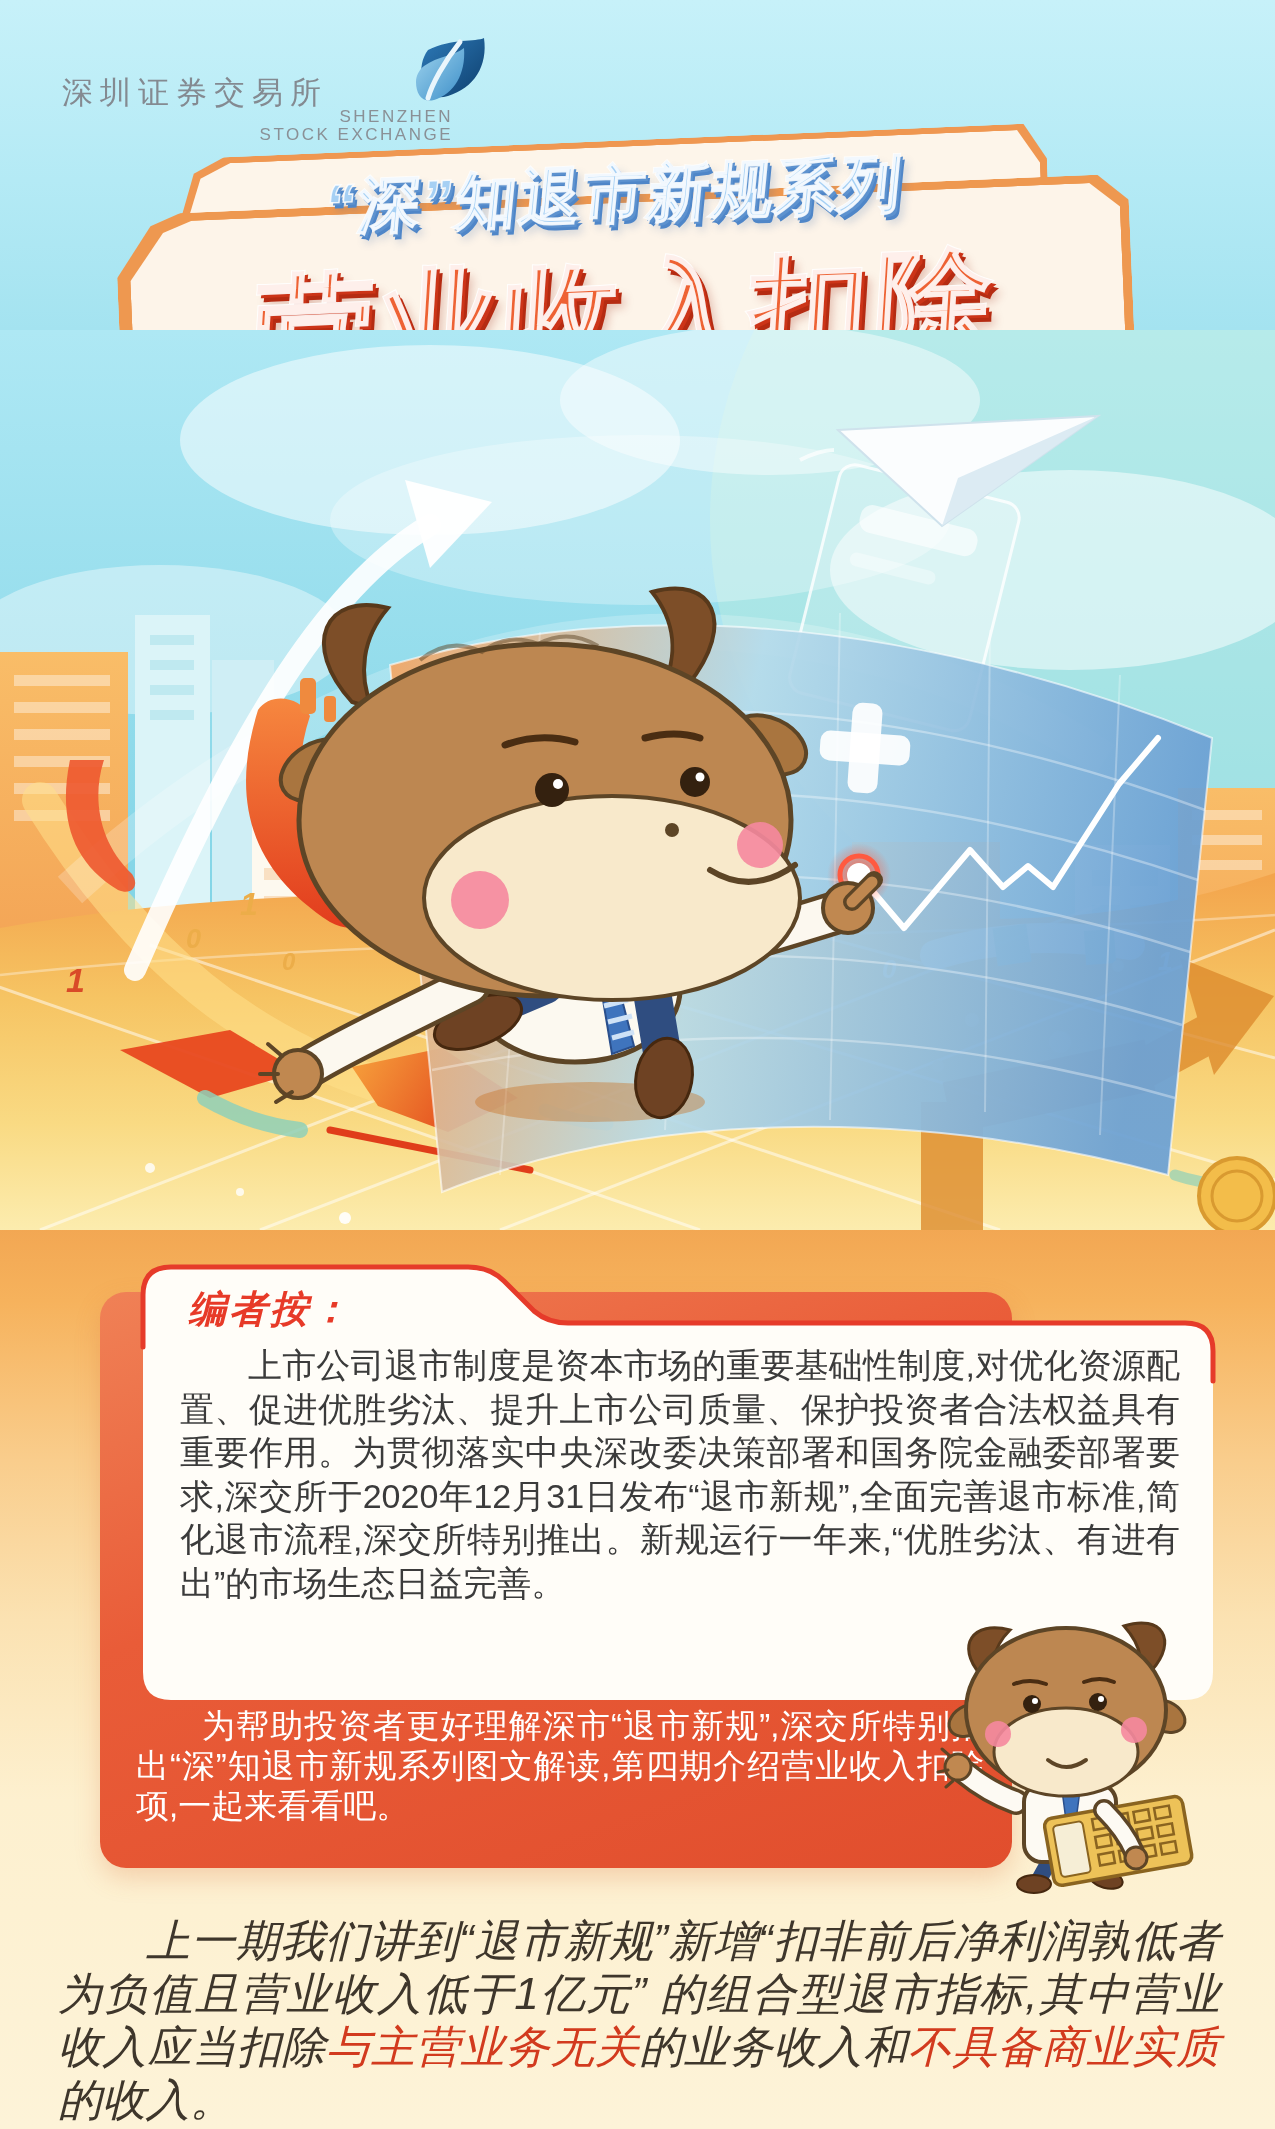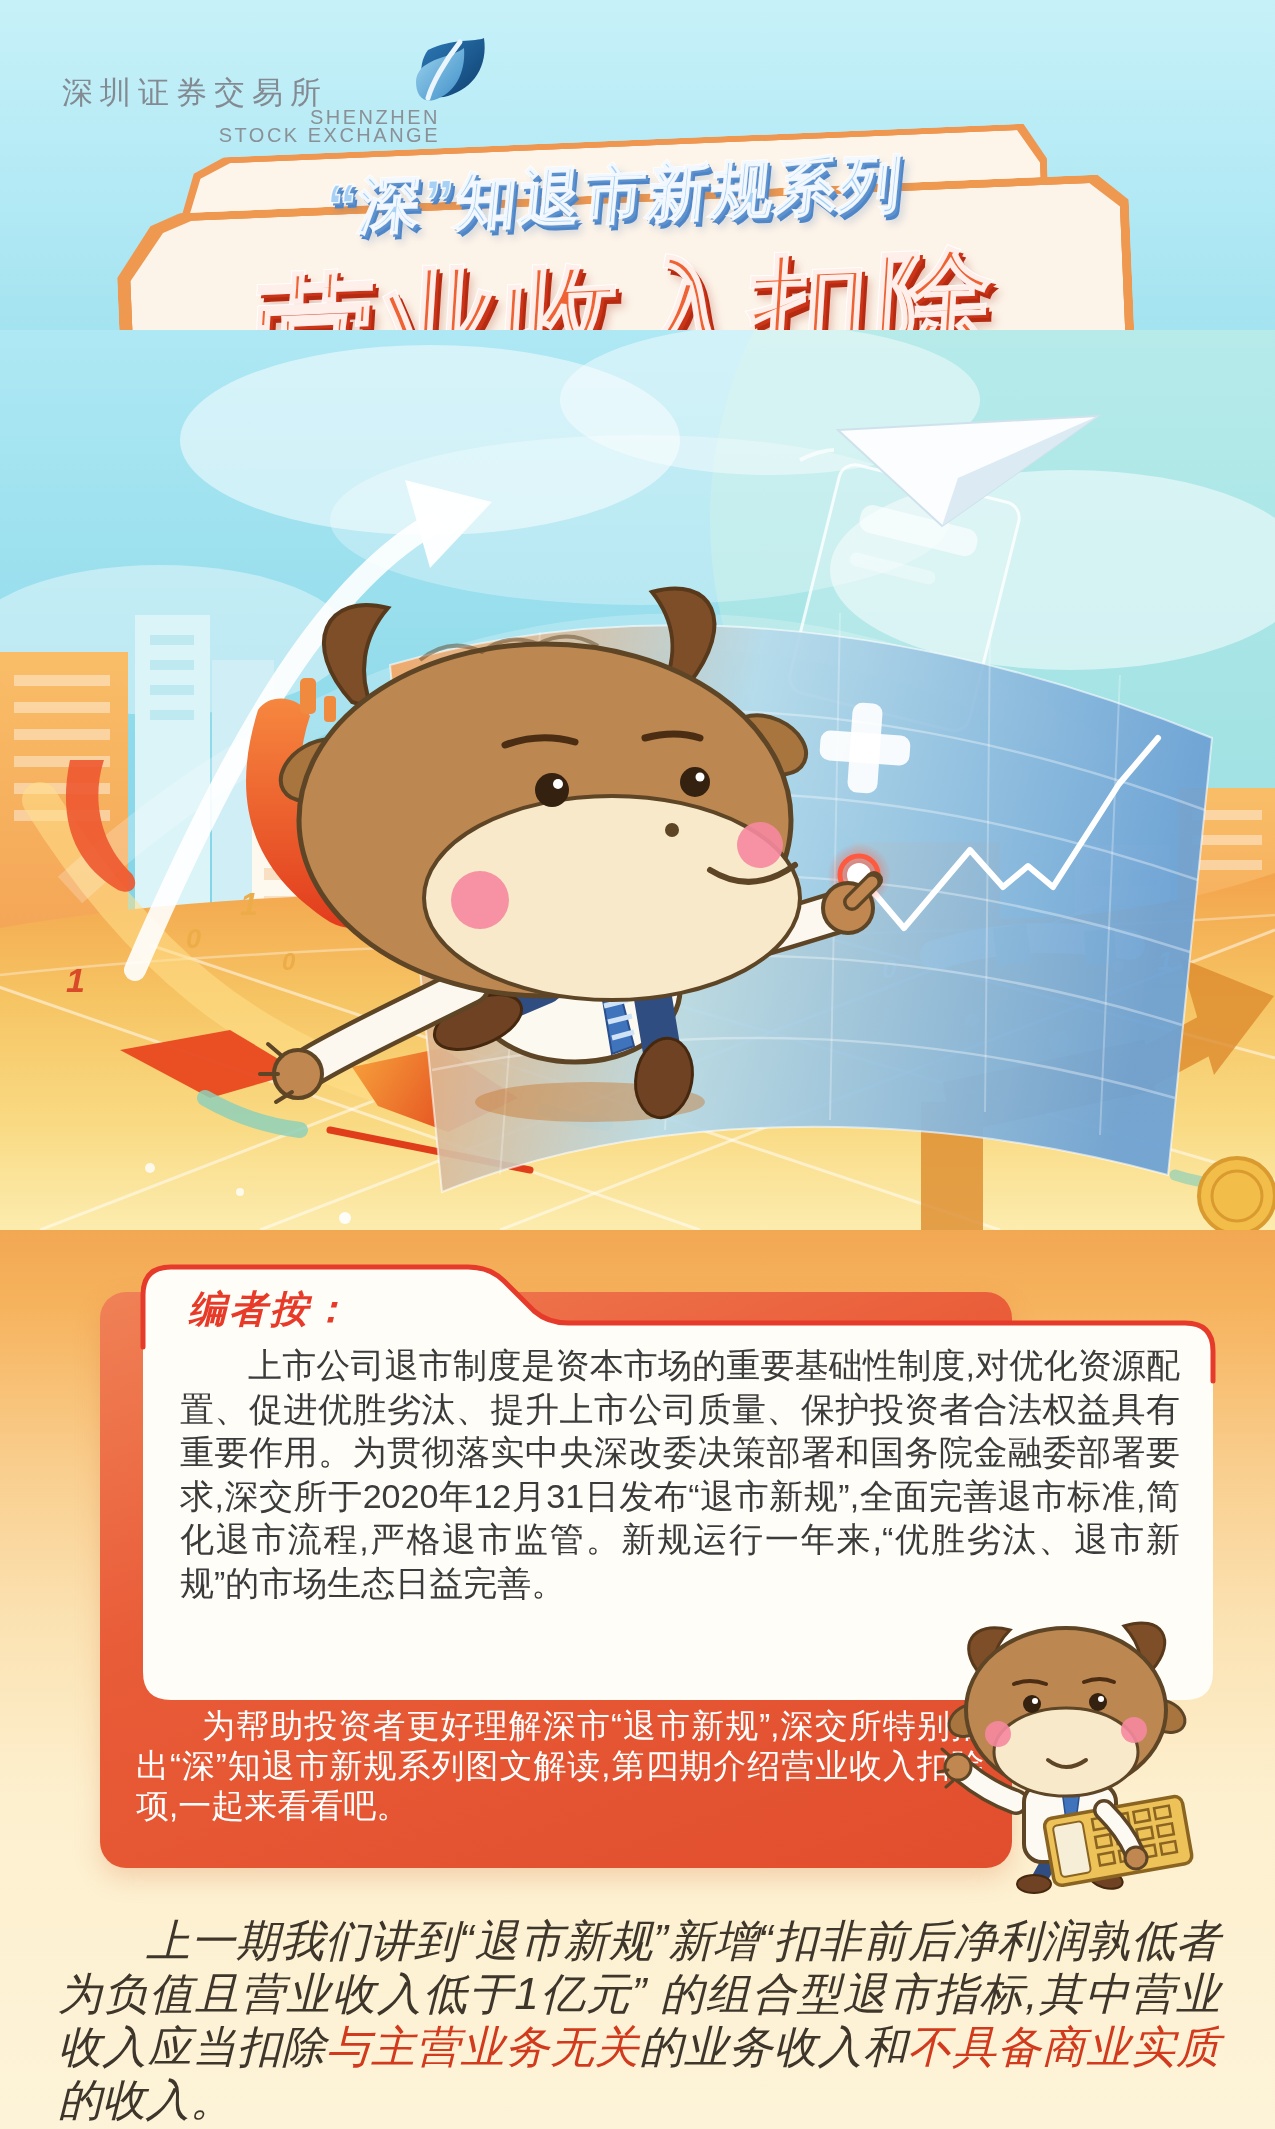--- a/index.html
+++ b/index.html
@@ -4,21 +4,21 @@
 <style>
   html,body{margin:0;padding:0;background:#dfe3e6;font-family:"Liberation Sans","DejaVu Sans",sans-serif;}
   #page{position:relative;width:1275px;height:2129px;margin:0 auto;overflow:hidden;
     background:linear-gradient(180deg,
       #c7f1f9 0px,#b4eaf5 180px,#a4e3f0 330px,#95dcec 700px,
       #f0a14e 1190px,#f6b25c 1300px,#f9cd8c 1460px,#fbe2b2 1620px,#fdf0cf 1800px,#fdf3d8 2129px);}
   .abs{position:absolute;}
   
   .logo-wrap{left:62px;top:36px;width:430px;height:100px;}
   .logo-cn{position:absolute;left:0;top:36px;width:340px;font-size:31px;letter-spacing:7px;color:#848a91;font-weight:500;white-space:nowrap;}
-  .logo-en{position:absolute;right:52px;top:72px;text-align:right;font-size:20px;letter-spacing:2.5px;color:#8a9096;line-height:18px;font-weight:500;}
+  .logo-en{position:absolute;right:39px;top:72px;text-align:right;font-size:17px;letter-spacing:2.5px;color:#8a9096;line-height:18px;font-weight:500;}
   .logo-mark{position:absolute;left:352px;top:0px;}
   
   .title-wrap{left:118px;top:128px;width:1040px;height:320px;transform:rotate(-2.4deg);}
   .chamfer-banner{clip-path:polygon(0% 85%,3.5% 12%,7% 0%,97.5% 0%,100% 28%,100% 100%,2.5% 100%);}
   .banner-back{position:absolute;left:50px;top:12px;width:884px;height:128px;background:#ef9751;}
   .banner-face{position:absolute;left:57px;top:18px;width:870px;height:120px;background:#fdf5ea;}
   .chamfer-plaque{clip-path:polygon(0% 26%,3.5% 5%,6.5% 0%,97% 0%,100% 11%,100% 85%,96.5% 100%,5% 100%,0% 84%);}
   .plaque-back{position:absolute;left:0px;top:66px;width:1014px;height:240px;background:#ee9850;}
   .plaque-face{position:absolute;left:13px;top:74px;width:992px;height:224px;background:#fdf4e9;}
   .series-title{position:absolute;left:60px;top:24px;width:880px;text-align:center;
@@ -326,21 +326,21 @@
   </svg>
 
   <div class="abs red-panel"></div>
 
   <svg class="abs card-svg" width="1130" height="460" viewBox="0 0 1130 460">
     <path d="M43,40 Q43,12 71,12 L368,12 Q390,12 404,26 L434,56 Q448,68 468,68 L1085,68 Q1113,68 1113,96 L1113,417 Q1113,445 1085,445 L71,445 Q43,445 43,417 Z" fill="#fffdf8"></path>
     <path d="M43,92 L43,40 Q43,12 71,12 L368,12 Q390,12 404,26 L434,56 Q448,68 468,68 L1085,68 Q1113,68 1113,96 L1113,126" fill="none" stroke="#e63b2a" stroke-width="5" stroke-linecap="round"></path>
   </svg>
 
   <div class="abs note-label">编者按：</div>
-  <div class="abs note-p1">上市公司退市制度是资本市场的重要基础性制度,对优化资源配置、促进优胜劣汰、提升上市公司质量、保护投资者合法权益具有重要作用。为贯彻落实中央深改委决策部署和国务院金融委部署要求,深交所于2020年12月31日发布“退市新规”,全面完善退市标准,简化退市流程,严格退市监管。新规运行一年来,“优胜劣汰、退市新规”的市场生态日益完善。</div>
+  <div class="abs note-p1">上市公司退市制度是资本市场的重要基础性制度,对优化资源配置、促进优胜劣汰、提升上市公司质量、保护投资者合法权益具有重要作用。为贯彻落实中央深改委决策部署和国务院金融委部署要求,深交所于2020年12月31日发布“退市新规”,全面完善退市标准,简化退市流程,深交所特别推出。新规运行一年来,“优胜劣汰、有进有出”的市场生态日益完善。</div>
   <div class="abs note-p2">为帮助投资者更好理解深市“退市新规”,深交所特别推出“深”知退市新规系列图文解读,第四期介绍营业收入扣除项,一起来看看吧。</div>
 
   <svg class="abs small-bull" width="285" height="285" viewBox="0 0 285 285">
     <g>
       <path d="M88,190 C66,182 48,170 36,160" stroke="#5d4526" stroke-width="26" fill="none" stroke-linecap="round"></path>
       <path d="M88,190 C66,182 48,170 36,160" stroke="#fdfaf3" stroke-width="19" fill="none" stroke-linecap="round"></path>
       <circle cx="30" cy="155" r="13" fill="#c08850" stroke="#5d4526" stroke-width="3"></circle>
       <path d="M22,144 l-8,-7 M20,158 l-10,2 M26,168 l-8,7" stroke="#5d4526" stroke-width="3" stroke-linecap="round"></path>
       <line x1="122" y1="248" x2="112" y2="266" stroke="#2f4d80" stroke-width="16" stroke-linecap="round"></line>
       <line x1="156" y1="246" x2="170" y2="260" stroke="#2f4d80" stroke-width="16" stroke-linecap="round"></line>

